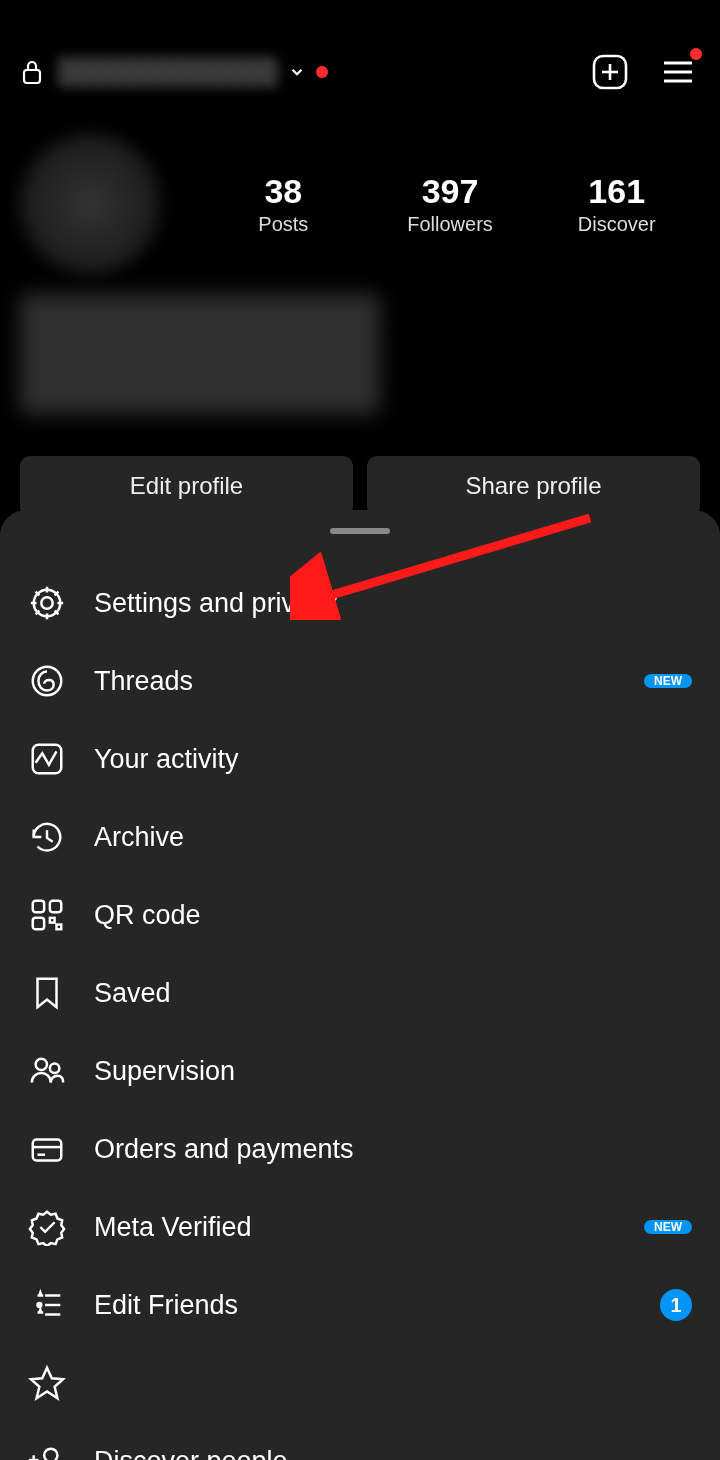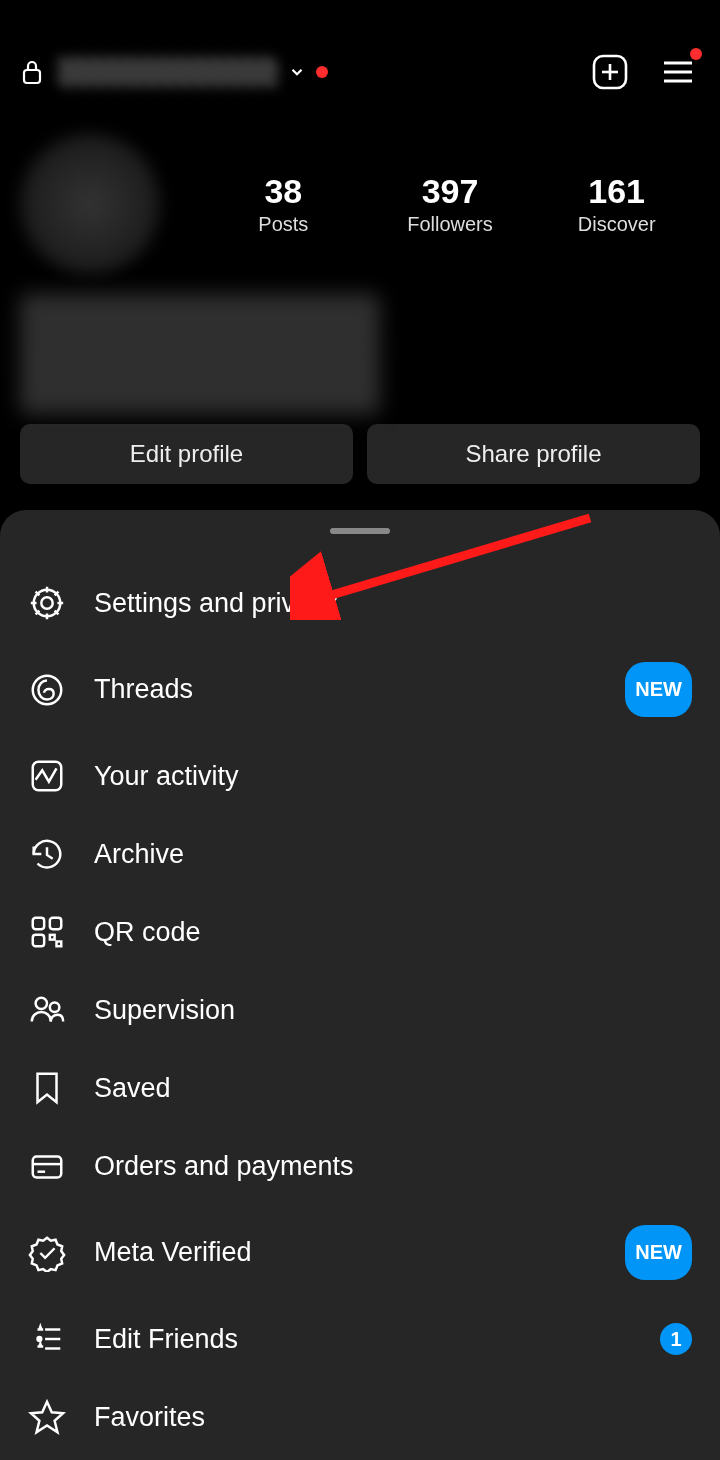--- a/index.html
+++ b/index.html
@@ -5,36 +5,36 @@
   * { margin: 0; padding: 0; box-sizing: border-box; }
   html, body { width: 720px; height: 1460px; background: #000; color: #fff; font-family: -apple-system, Helvetica, Arial, sans-serif; overflow: hidden; }
   .header { display: flex; align-items: center; padding: 50px 20px 20px 20px; }
   .lock-icon { width: 24px; height: 28px; margin-right: 14px; }
   .username-blur { flex: 0 0 auto; width: 220px; height: 30px; background: repeating-linear-gradient(45deg,#222,#222 6px,#555 6px,#555 12px); filter: blur(6px); border-radius: 4px; }
   .chevron { margin-left: 10px; width: 18px; height: 18px; }
   .red-dot { width: 12px; height: 12px; background: #ff2d2d; border-radius: 50%; margin-left: 10px; }
   .header-spacer { flex: 1; }
   .create-btn, .menu-btn { width: 44px; height: 44px; margin-left: 24px; display: flex; align-items: center; justify-content: center; position: relative; }
   .menu-btn .dot { position: absolute; top: -2px; right: -2px; width: 12px; height: 12px; background: #ff2d2d; border-radius: 50%; }
-  .profile-row { display: flex; align-items: center; padding: 20px 20px 10px 20px; justify-content: flex-end; }
+  .profile-row { display: flex; align-items: center; padding: 20px 20px 10px 20px; }
   .avatar { width: 140px; height: 140px; border-radius: 50%; background: radial-gradient(circle,#333,#111); filter: blur(8px); margin-right: 40px; }
   .stat { flex: 1; text-align: center; }
   .stat-num { font-size: 34px; font-weight: 600; }
   .stat-label { font-size: 20px; color: #ddd; margin-top: 2px; }
   .bio-blur { margin: 10px 20px; width: 360px; height: 120px; background: repeating-linear-gradient(30deg,#1a1a1a,#1a1a1a 6px,#444 6px,#444 12px); filter: blur(10px); border-radius: 8px; }
   .btn-row { display: flex; gap: 14px; padding: 0 20px; margin-top: 10px; }
-  .pill-btn { flex: 1; background: #262626; border-radius: 10px; text-align: center; padding: 16px 0; font-size: 24px; font-weight: 500; color: #eee; }
+  .pill-btn { flex: 1; background: #262626; border-radius: 10px; text-align: center; padding: 16px 0; font-size: 24px; font-weight: 500; color: #eee; margin-top: 32px; }
   .highlights { display: flex; gap: 20px; padding: 30px 20px 0 20px; }
   .hl { width: 80px; height: 18px; border-top-left-radius: 80px; border-top-right-radius: 80px; border: 2px solid #555; border-bottom: none; background: #111; }
   .sheet { position: absolute; left: 0; right: 0; bottom: 0; height: 950px; background: #262626; border-top-left-radius: 26px; border-top-right-radius: 26px; padding-top: 18px; }
   .handle { width: 60px; height: 6px; background: #888; border-radius: 3px; margin: 0 auto 30px auto; }
   .menu-item { display: flex; align-items: center; padding: 20px 28px; font-size: 27px; font-weight: 400; color: #fff; }
   .menu-item .icn { width: 38px; height: 38px; margin-right: 28px; display: flex; align-items: center; justify-content: center; flex-shrink: 0; }
   .menu-item .lbl { flex: 1; }
-  .badge-new { background: #0095f6; color: #fff; font-size: 20px; font-weight: 700; padding: 16px 10px; border-radius: 20px; }
+  .badge-new { background: #0095f6; color: #fff; font-size: 12px; font-weight: 700; padding: 0 10px; border-radius: 20px; }
   .badge-count { background: #0095f6; color: #fff; font-size: 20px; font-weight: 600; width: 32px; height: 32px; border-radius: 50%; display: flex; align-items: center; justify-content: center; }
   .arrow-annotation { position: absolute; left: 290px; top: 510px; width: 310px; height: 110px; pointer-events: none; z-index: 10; }
   svg { display: block; }
 </style>
 </head>
 <body>
 
 <div class="header">
   <span class="lock-icon">
     <svg viewBox="0 0 24 28" fill="none" stroke="#fff" stroke-width="2.2">
@@ -152,36 +152,36 @@
           <rect x="23" y="23" width="5" height="5"></rect>
           <rect x="30" y="30" width="5" height="5"></rect>
         </svg>
     </span>
     <span class="lbl">QR code</span>
   </div>
 
   <div class="menu-item">
     <span class="icn">
       <svg viewBox="0 0 40 40" fill="none" stroke="#fff" stroke-width="2.6">
+          <path d="M10 5h20v30l-10-8-10 8z"></path>
+        </svg>
+    </span>
+    <span class="lbl">Saved</span>
+  </div>
+
+  <div class="menu-item">
+    <span class="icn">
+      <svg viewBox="0 0 40 40" fill="none" stroke="#fff" stroke-width="2.6">
           <circle cx="14" cy="13" r="6"></circle>
           <circle cx="28" cy="17" r="5"></circle>
           <path d="M4 32c0-6 5-10 10-10s10 4 10 10"></path>
           <path d="M24 32c0-4 3-7 7-7s6 3 6 7"></path>
         </svg>
     </span>
     <span class="lbl">Supervision</span>
-  </div>
-
-  <div class="menu-item">
-    <span class="icn">
-      <svg viewBox="0 0 40 40" fill="none" stroke="#fff" stroke-width="2.6">
-          <path d="M10 5h20v30l-10-8-10 8z"></path>
-        </svg>
-    </span>
-    <span class="lbl">Saved</span>
   </div>
 
   <div class="menu-item">
     <span class="icn">
       <svg viewBox="0 0 40 40" fill="none" stroke="#fff" stroke-width="2.6">
           <rect x="5" y="10" width="30" height="22" rx="4"></rect>
           <line x1="5" y1="18" x2="35" y2="18"></line>
           <line x1="10" y1="26" x2="18" y2="26"></line>
         </svg>
     </span>
@@ -213,21 +213,20 @@
     <span class="lbl">Edit Friends</span>
     <span class="badge-count">1</span>
   </div>
 
   <div class="menu-item">
     <span class="icn">
       <svg viewBox="0 0 40 40" fill="none" stroke="#fff" stroke-width="2.6">
           <polygon points="20 4 25 15 37 16 28 24 31 36 20 29 9 36 12 24 3 16 15 15"></polygon>
         </svg>
     </span>
-    <span class="lbl">Favorites</span>
   </div>
 
   <div class="menu-item">
     <span class="icn">
       <svg viewBox="0 0 40 40" fill="none" stroke="#fff" stroke-width="2.6">
           <circle cx="24" cy="14" r="7"></circle>
           <path d="M12 34c0-6 5-11 12-11s12 5 12 11"></path>
           <line x1="6" y1="14" x2="6" y2="24"></line>
           <line x1="1" y1="19" x2="11" y2="19"></line>
         </svg>

